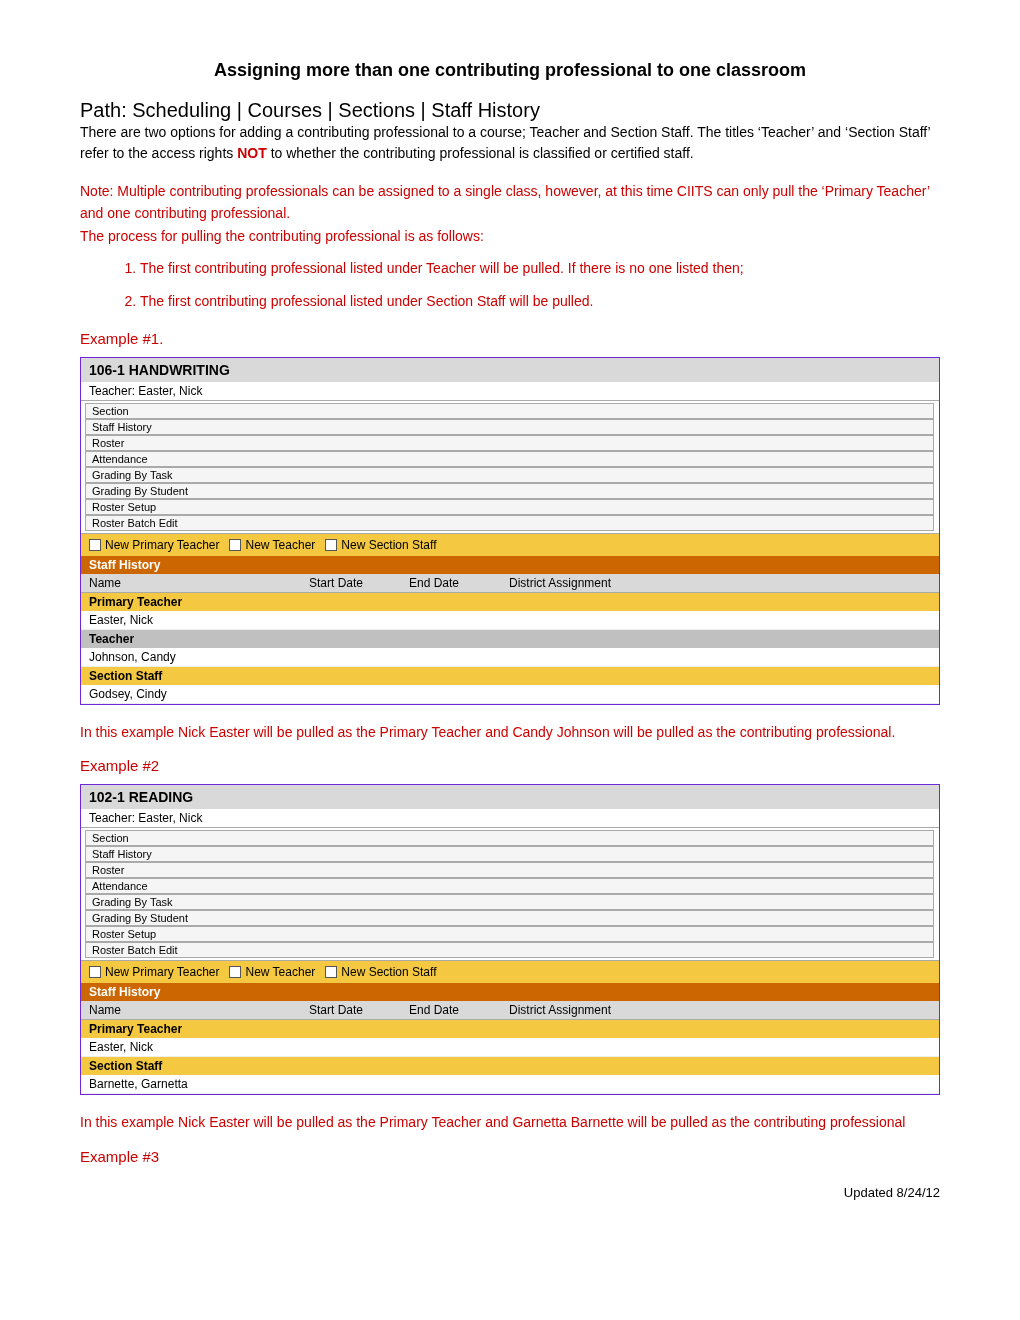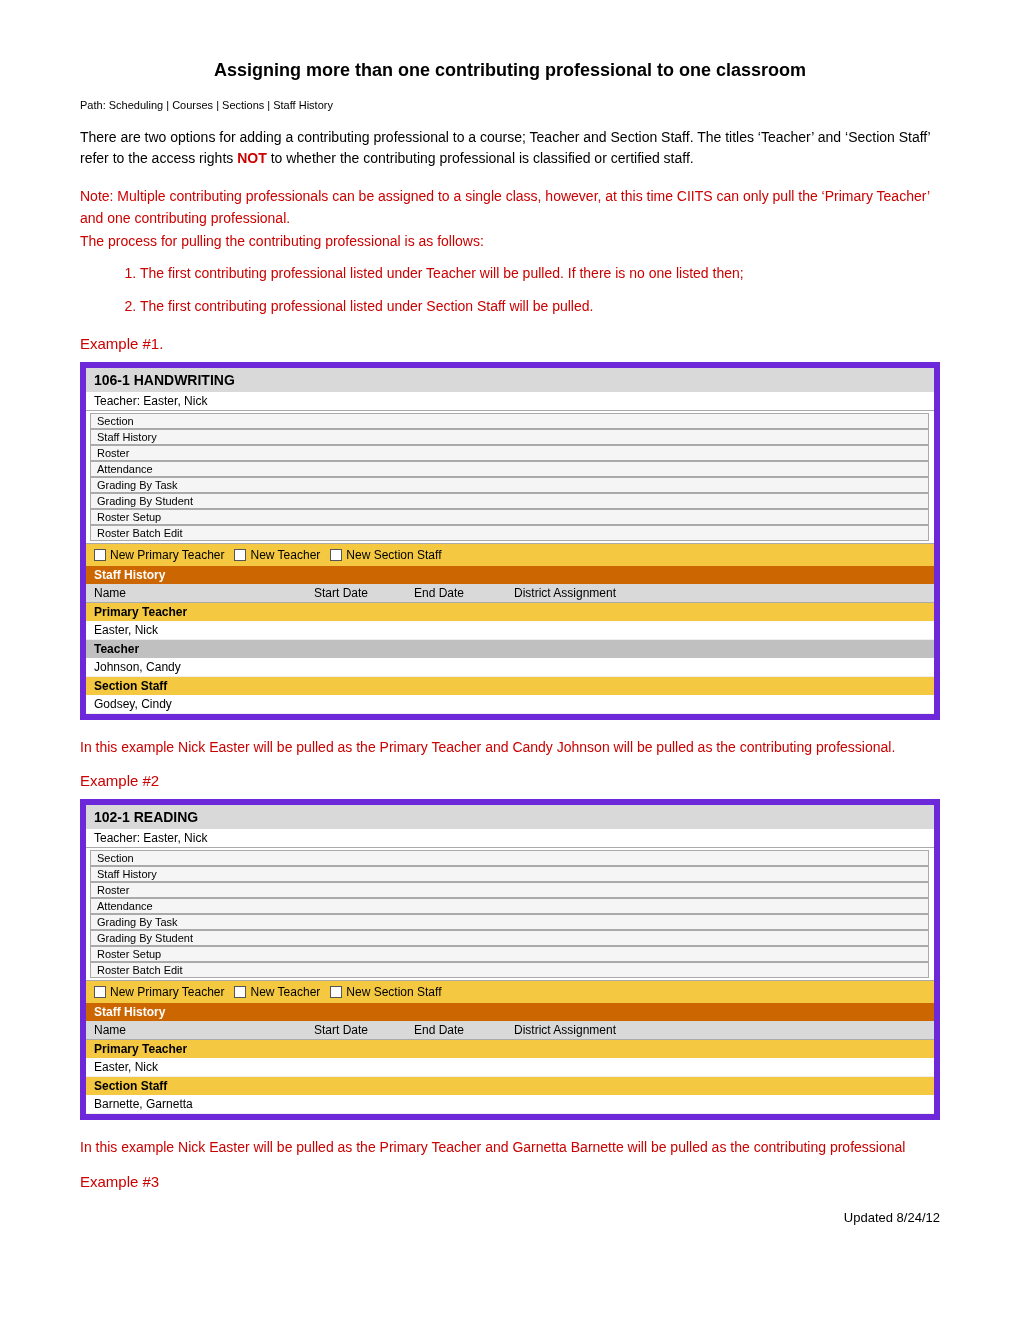--- a/index.html
+++ b/index.html
@@ -12,22 +12,21 @@
       min-height: 1320px;
       padding: 60px 80px;
     }
     h1.main-title {
       font-size: 18px;
       font-weight: bold;
       text-align: center;
       margin-bottom: 18px;
     }
     .path-line {
-      font-size: 11px;
-      margin-bottom: 16px;
+      font-size: 20px;
     }
     .intro-para {
       font-size: 14px;
       margin-bottom: 16px;
       line-height: 1.5;
     }
     .bold-red { color: #cc0000; font-weight: bold; }
     .note-block {
       color: #cc0000;
       font-size: 14px;
@@ -141,21 +140,21 @@
       line-height: 1.6;
       margin-bottom: 14px;
       margin-top: 10px;
     }
     .footer {
       text-align: right;
       margin-top: 20px;
       font-size: 13px;
     }
     .section-outer-border {
-      border: 6px solid #6d28d9;
+      border: 1px solid #6d28d9;
       margin-bottom: 16px;
     }
   </style>
 </head>
 <body>
 
 <h1 class="main-title">Assigning more than one contributing professional to one classroom</h1>
 
 <p class="path-line">Path: Scheduling | Courses | Sections | Staff History</p>
 

